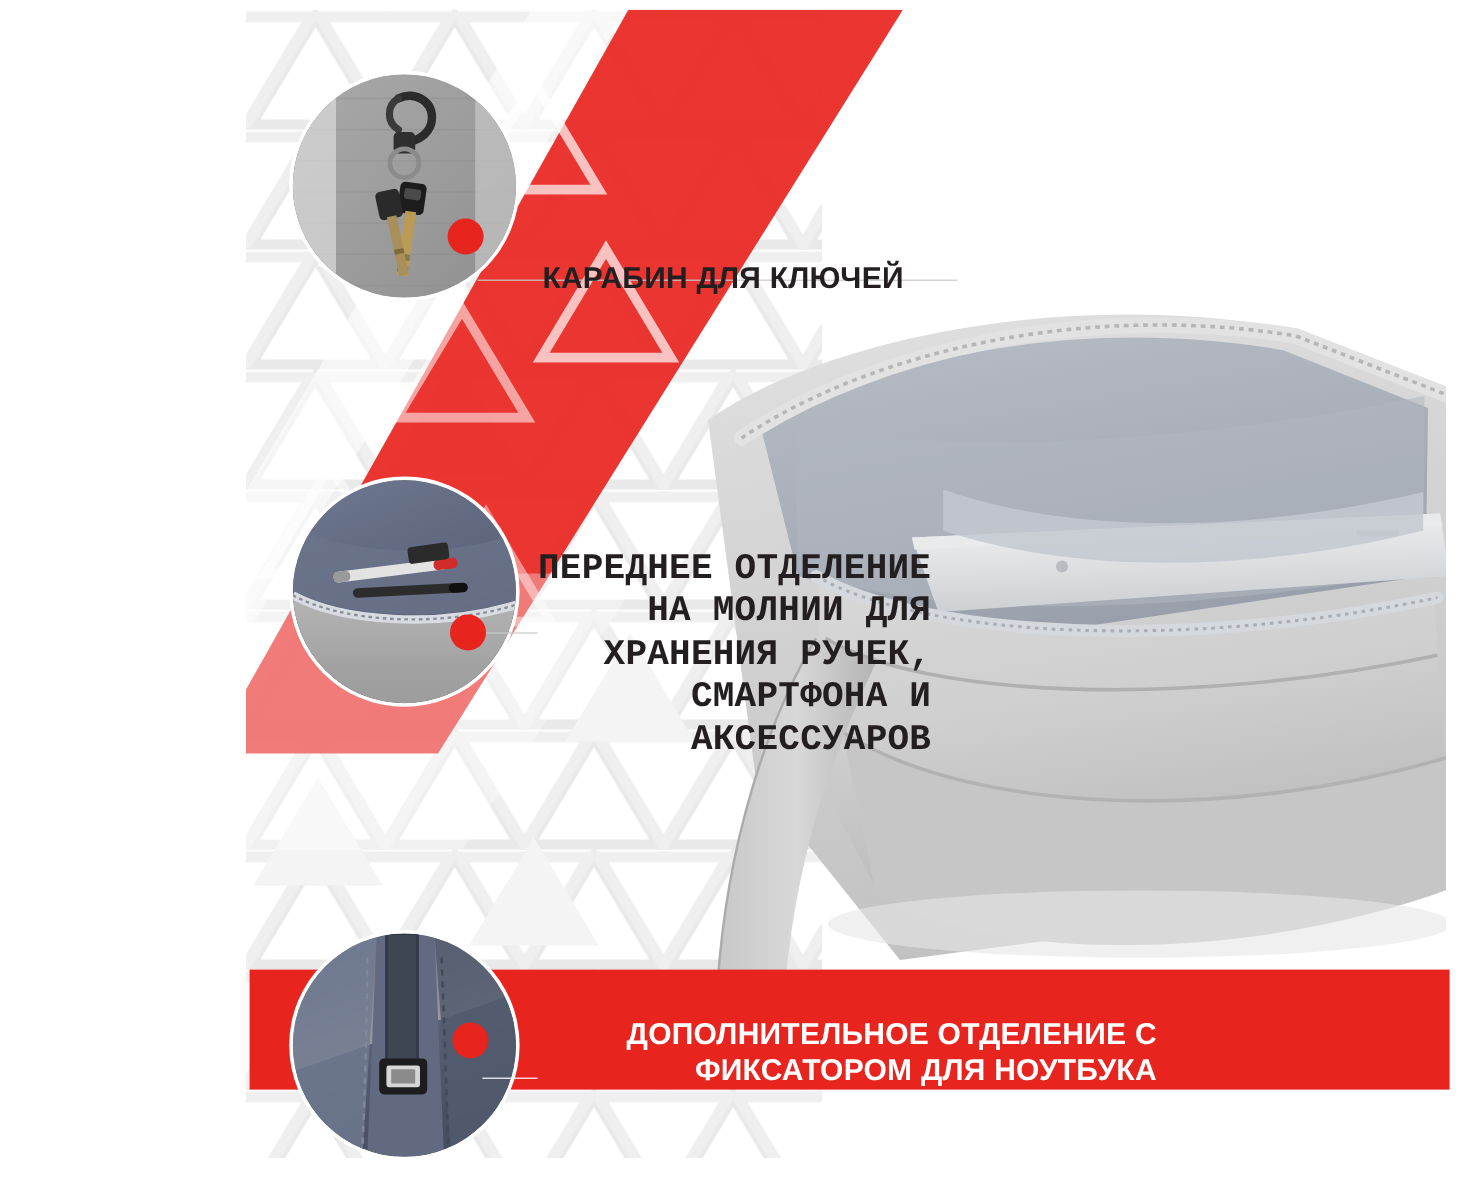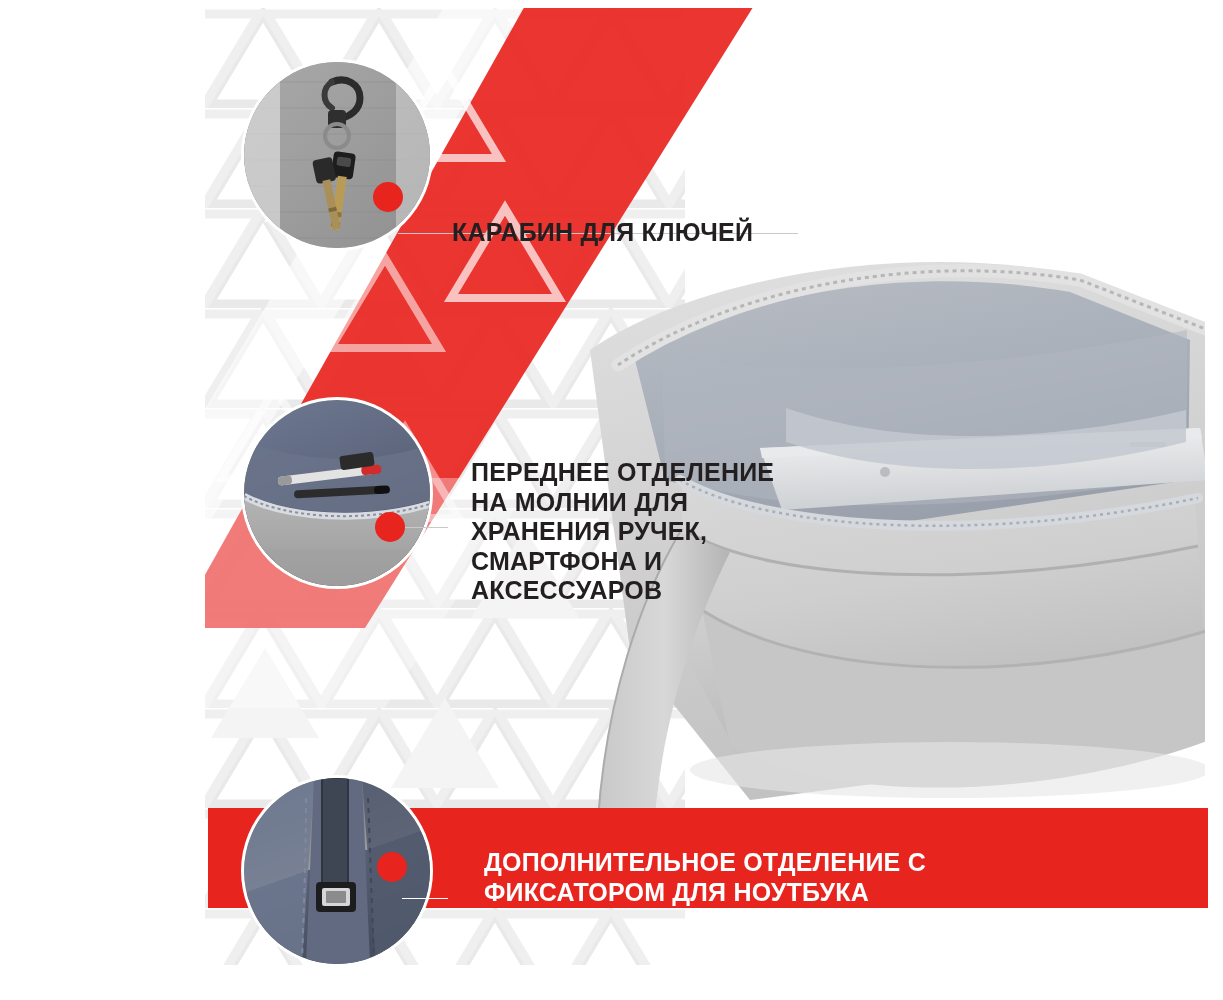--- a/index.html
+++ b/index.html
@@ -107,23 +107,24 @@
   }
 
   
   .label {
     position: absolute;
     color: #231f20;
     font-weight: bold;
     letter-spacing: 0.2px;
     line-height: 1.18;
     z-index: 45;
+    text-align: right;
   }
   .label-1 { left: 452px; top: 218px; font-size: 25px; }
-  .label-2 { left: 471px; top: 458px; font-size: 25px; width: 330px; }
+  .label-2 { left: 446px; top: 458px; font-size: 30px; width: 330px; font-family: Liberation Mono, monospace; }
   .label-3 {
     left: 484px; top: 848px; font-size: 25px;
     color: #ffffff; width: 480px;
   }
 
   .red-strip {
     position: absolute;
     left: 208px; top: 808px;
     width: 1000px; height: 100px;
     background: #e8241f;

